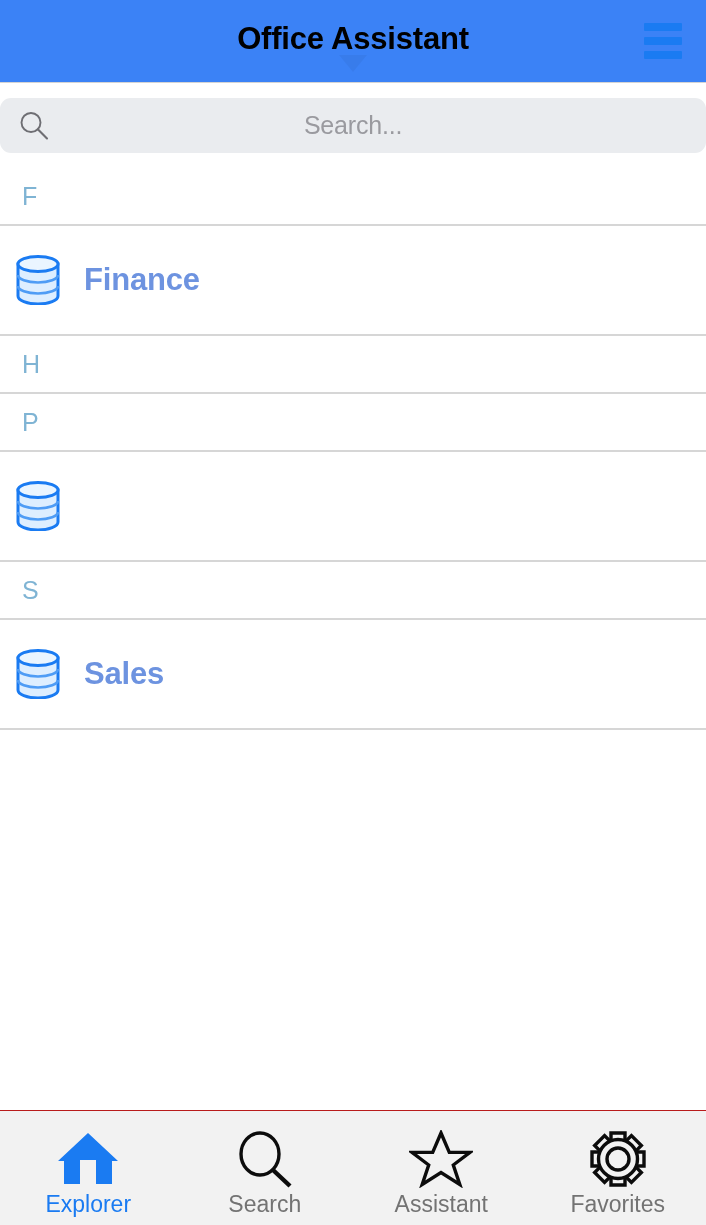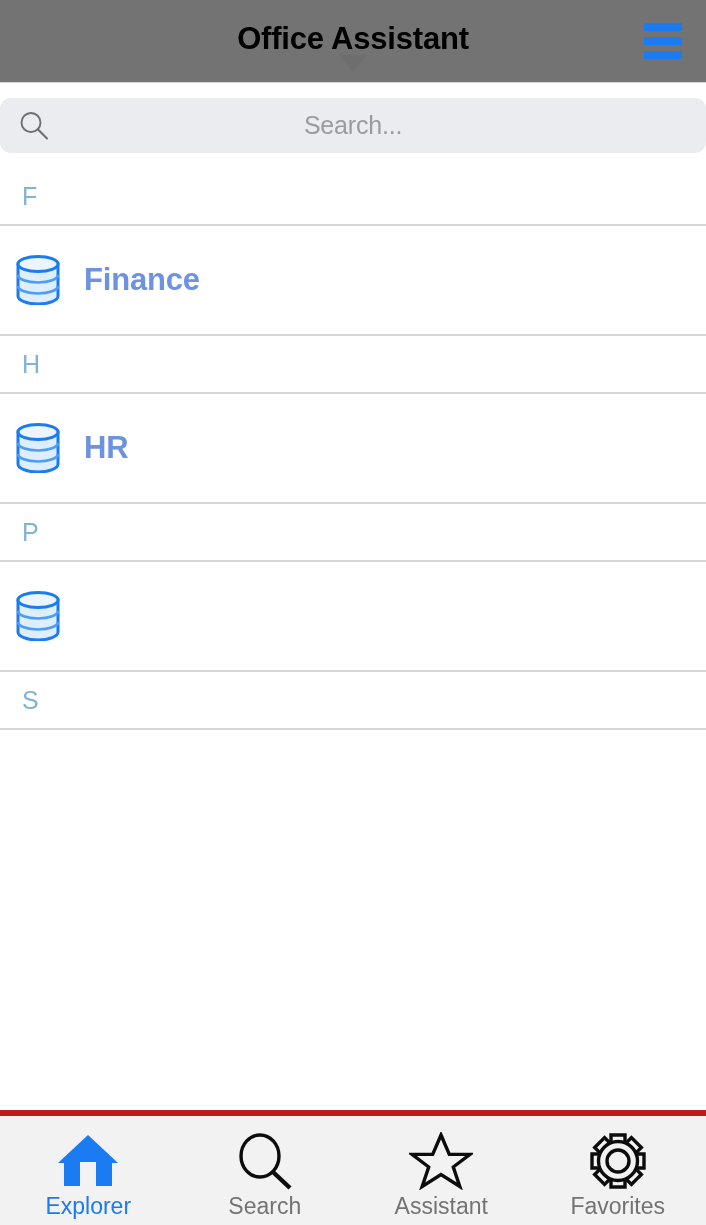--- a/index.html
+++ b/index.html
@@ -19,21 +19,21 @@
     background: #ffffff;
     display: flex;
     flex-direction: column;
   }
 
   
   .navbar {
     position: relative;
     height: 83px;
     flex: 0 0 83px;
-    background: #737373;
+    background: #3b82f6;
     border-bottom: 1px solid #d4d4d4;
     display: flex;
     align-items: center;
     justify-content: center;
   }
 
   .navbar-title {
     font-size: 31px;
     font-weight: bold;
     color: #000000;
@@ -150,21 +150,21 @@
     font-size: 31px;
     font-weight: bold;
     color: #6d93e0;
     letter-spacing: -0.2px;
   }
 
   
   .tabbar {
     flex: 0 0 115px;
     background: #f2f2f2;
-    border-top: 6px solid #b91c1c;
+    border-top: 1px solid #b91c1c;
     display: flex;
     align-items: stretch;
     margin-top: 19px;
   }
 
   .tab {
     flex: 1 1 0;
     display: flex;
     flex-direction: column;
     align-items: center;
@@ -226,44 +226,44 @@
         <ellipse cx="24" cy="9" rx="20" ry="7.5" fill="#eaf5ff" stroke="#1a7bf2" stroke-width="3"></ellipse>
         <path d="M4 20 a20 7.5 0 0 0 40 0" fill="none" stroke="#4e9cf5" stroke-width="2.6"></path>
         <path d="M4 31 a20 7.5 0 0 0 40 0" fill="none" stroke="#4e9cf5" stroke-width="2.6"></path>
       </svg>
       <span class="list-row-label">Finance</span>
     </div>
 
     <div class="section-header">
       <span class="section-header-label">H</span>
     </div>
+
+    <div class="section-header">
+      <span class="section-header-label">P</span>
+    </div>
     <div class="list-row">
       <svg class="db-icon" viewBox="0 0 48 50">
         <path d="M4 9 v32 a20 8 0 0 0 40 0 V9 Z" fill="#ddeeff" stroke="#1a7bf2" stroke-width="3"></path>
         <ellipse cx="24" cy="9" rx="20" ry="7.5" fill="#eaf5ff" stroke="#1a7bf2" stroke-width="3"></ellipse>
         <path d="M4 20 a20 7.5 0 0 0 40 0" fill="none" stroke="#4e9cf5" stroke-width="2.6"></path>
         <path d="M4 31 a20 7.5 0 0 0 40 0" fill="none" stroke="#4e9cf5" stroke-width="2.6"></path>
       </svg>
-      <span class="list-row-label">HR</span>
     </div>
 
     <div class="section-header">
-      <span class="section-header-label">P</span>
+      <span class="section-header-label">S</span>
     </div>
     <div class="list-row">
       <svg class="db-icon" viewBox="0 0 48 50">
         <path d="M4 9 v32 a20 8 0 0 0 40 0 V9 Z" fill="#ddeeff" stroke="#1a7bf2" stroke-width="3"></path>
         <ellipse cx="24" cy="9" rx="20" ry="7.5" fill="#eaf5ff" stroke="#1a7bf2" stroke-width="3"></ellipse>
         <path d="M4 20 a20 7.5 0 0 0 40 0" fill="none" stroke="#4e9cf5" stroke-width="2.6"></path>
         <path d="M4 31 a20 7.5 0 0 0 40 0" fill="none" stroke="#4e9cf5" stroke-width="2.6"></path>
       </svg>
-    </div>
-
-    <div class="section-header">
-      <span class="section-header-label">S</span>
+      <span class="list-row-label">Sales</span>
     </div>
 
   </div>
 
   <div class="tabbar">
 
     <div class="tab active">
       <span class="tab-icon">
         <svg viewBox="0 0 64 58" width="64" height="58">
           <path d="M32 3 L62 31 L56 31 L56 54 L8 54 L8 31 L2 31 Z" fill="#1a7bf2"></path>

